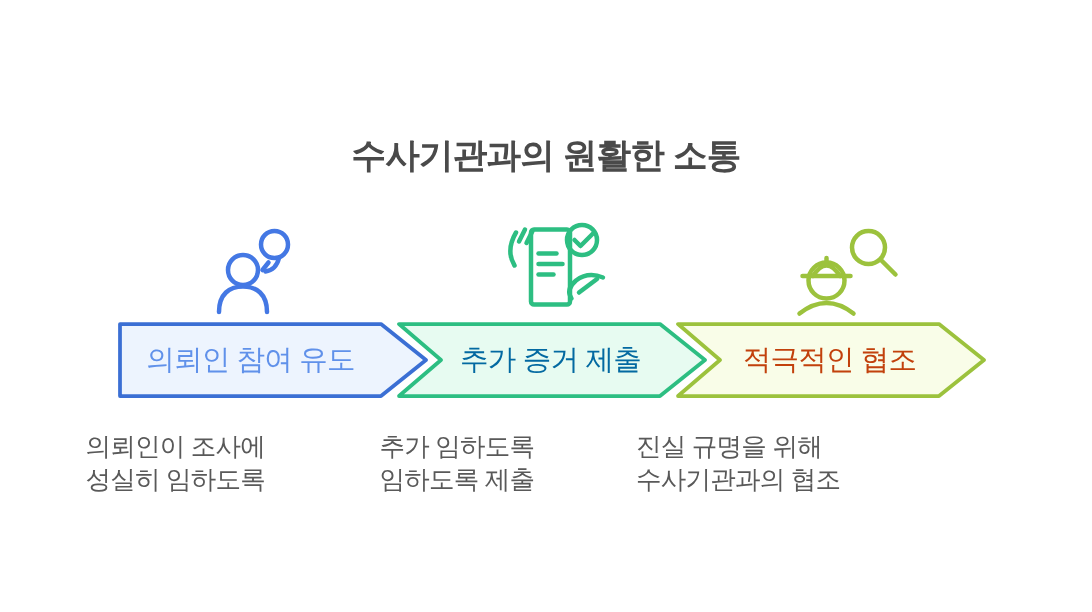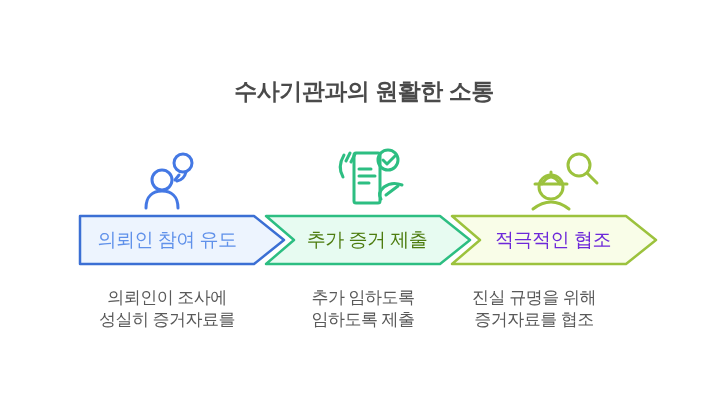--- a/index.html
+++ b/index.html
@@ -1,41 +1,41 @@
 <!DOCTYPE html>
 <html><head>
 <meta charset="utf-8">
 <style>
   html,body{margin:0;padding:0;background:#fff;}
   .canvas{
     position:relative;width:728px;height:408px;background:#ffffff;overflow:hidden;
     font-family:"Liberation Sans","DejaVu Sans",sans-serif;
   }
   .title{
-    position:absolute;top:76px;left:0;width:100%;text-align:center;
+    position:absolute;top:88px;left:0;width:100%;text-align:center;
     font-size:23px;font-weight:700;color:#4a4a4a;letter-spacing:-0.5px;
   }
   .icon{position:absolute;}
   .icon svg{display:block;}
   .arrows{position:absolute;top:214px;left:78px;display:flex;}
   .arrow{position:relative;width:210px;height:52px;text-decoration:underline;}
   .arrow + .arrow{margin-left:-24px;}
   .arrow-1{z-index:3;}
   .arrow-2{z-index:2;}
   .arrow-3{z-index:1;}
   .arrow svg{position:absolute;inset:0;}
   .arrow-label{
     position:absolute;top:0;height:100%;display:flex;align-items:center;justify-content:center;
     font-size:19px;font-weight:500;letter-spacing:-0.5px;white-space:nowrap;
   }
   .arrow-1 .arrow-label{left:2px;right:34px;color:#6091ea;}
-  .arrow-2 .arrow-label{left:30px;right:34px;color:#4d7c0f;}
-  .arrow-3 .arrow-label{left:30px;right:34px;color:#6d28d9;}
+  .arrow-2 .arrow-label{left:30px;right:34px;color:#0369a1;}
+  .arrow-3 .arrow-label{left:30px;right:34px;color:#c2410c;}
   .desc{
-    position:absolute;top:287px;width:220px;text-align:center;
+    position:absolute;top:287px;width:220px;
     font-size:17px;line-height:22px;color:#595959;letter-spacing:-0.5px;
   }
   .desc-1{left:57px;}
   .desc-2{left:253px;}
   .desc-3{left:424px;}
   .desc span{display:block;}
 </style>
 </head>
 <body>
 
@@ -101,24 +101,24 @@
       <svg width="210" height="52" viewBox="0 0 210 52">
         <path d="M2,2 H176 L206,26 L176,50 H2 L30,26 Z" fill="#f9fde8" stroke="#9cc23d" stroke-width="2.5" stroke-linejoin="round"></path>
       </svg>
       <div class="arrow-label">적극적인 협조</div>
     </div>
 
   </div>
 
   <div class="desc desc-1">
     <span>의뢰인이 조사에</span>
-    <span>성실히 증거자료를</span>
+    <span>성실히 임하도록</span>
   </div>
   <div class="desc desc-2">
     <span>추가 임하도록</span>
     <span>임하도록 제출</span>
   </div>
   <div class="desc desc-3">
     <span>진실 규명을 위해</span>
-    <span>증거자료를 협조</span>
+    <span>수사기관과의 협조</span>
   </div>
 
 </div>
 
 </body></html>

